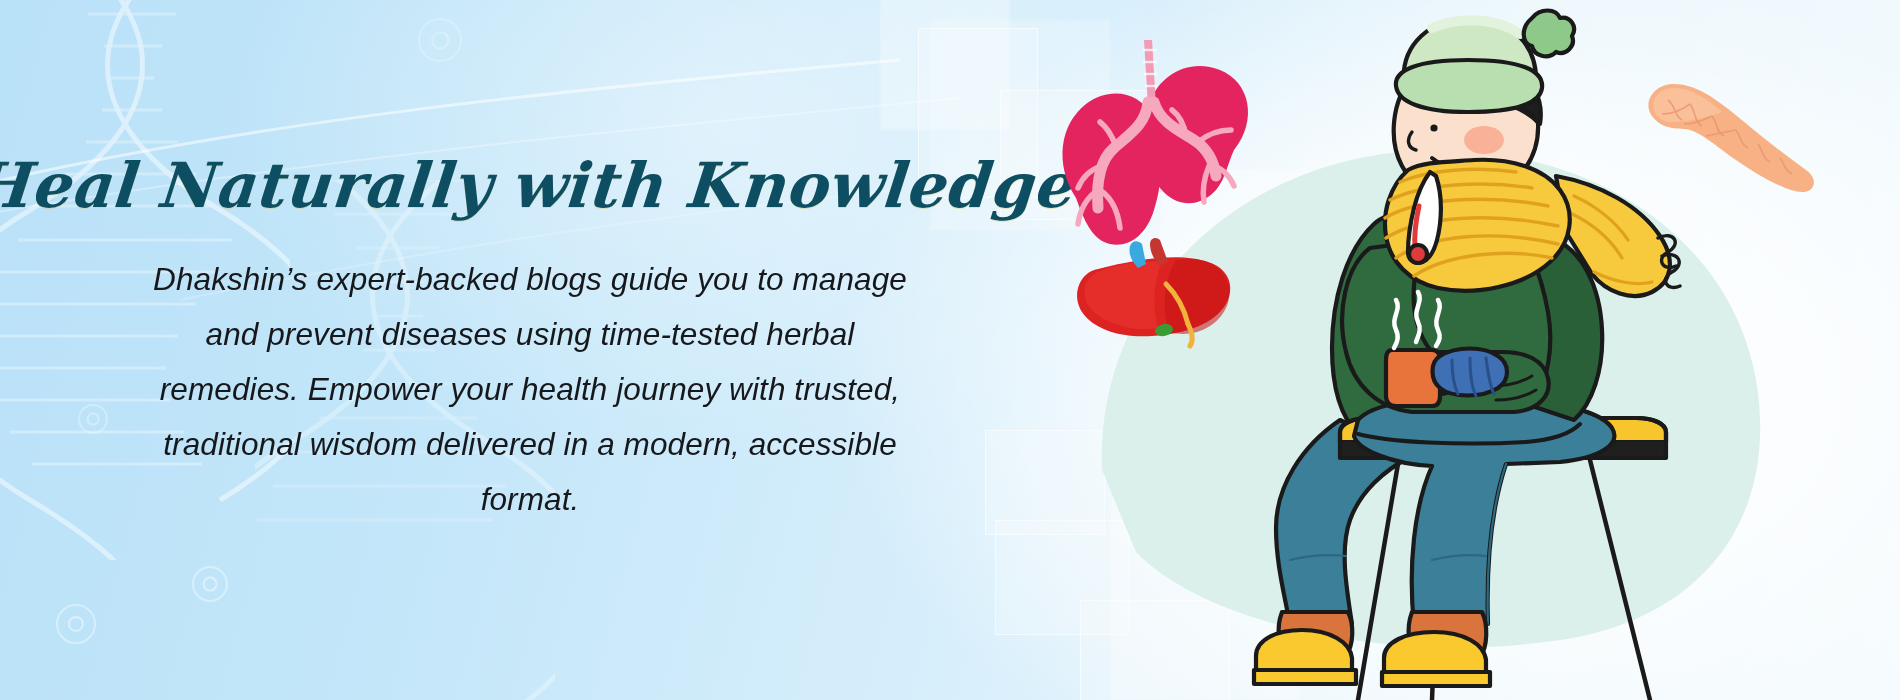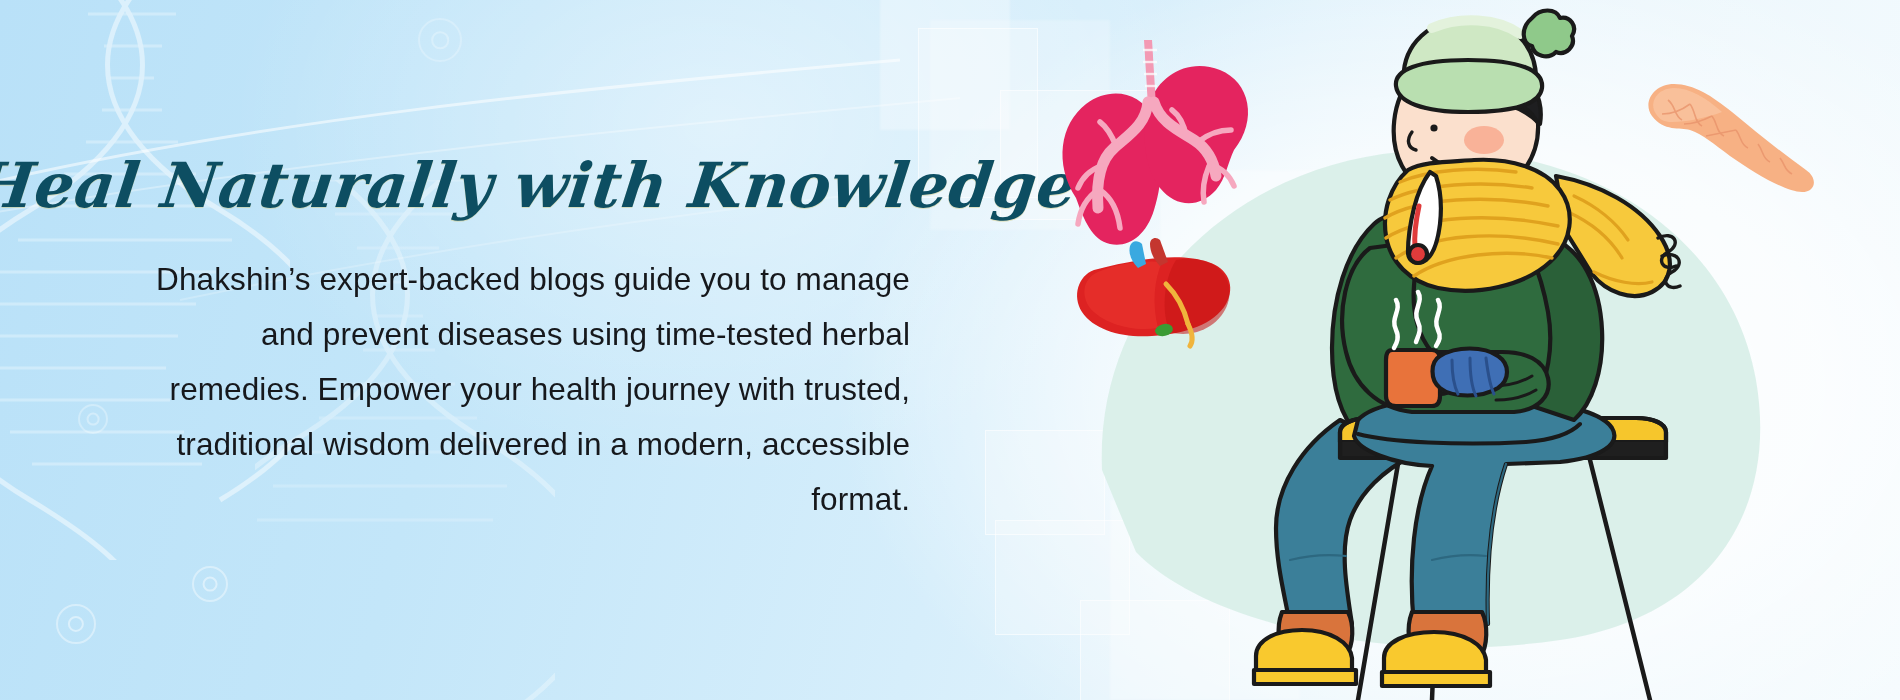--- a/index.html
+++ b/index.html
@@ -77,24 +77,25 @@
     text-align:center;
     white-space:nowrap;
     transform:skewX(-7deg);
     text-shadow:0 1px 0 rgba(208,200,120,0.45);
     margin-bottom:34px;
     margin-left:-8px;
   }
 
   #paragraph {
     font-family:"Liberation Sans", sans-serif;
+    font-style:italic;
     font-size:31.5px;
     line-height:55px;
     color:#16181c;
-    text-align:right;
+    text-align:center;
     max-width:760px;
     letter-spacing:.1px;
   }
 
   
   #illustration {
     position:absolute;
     right:0; top:0;
     width:860px; height:700px;
   }

